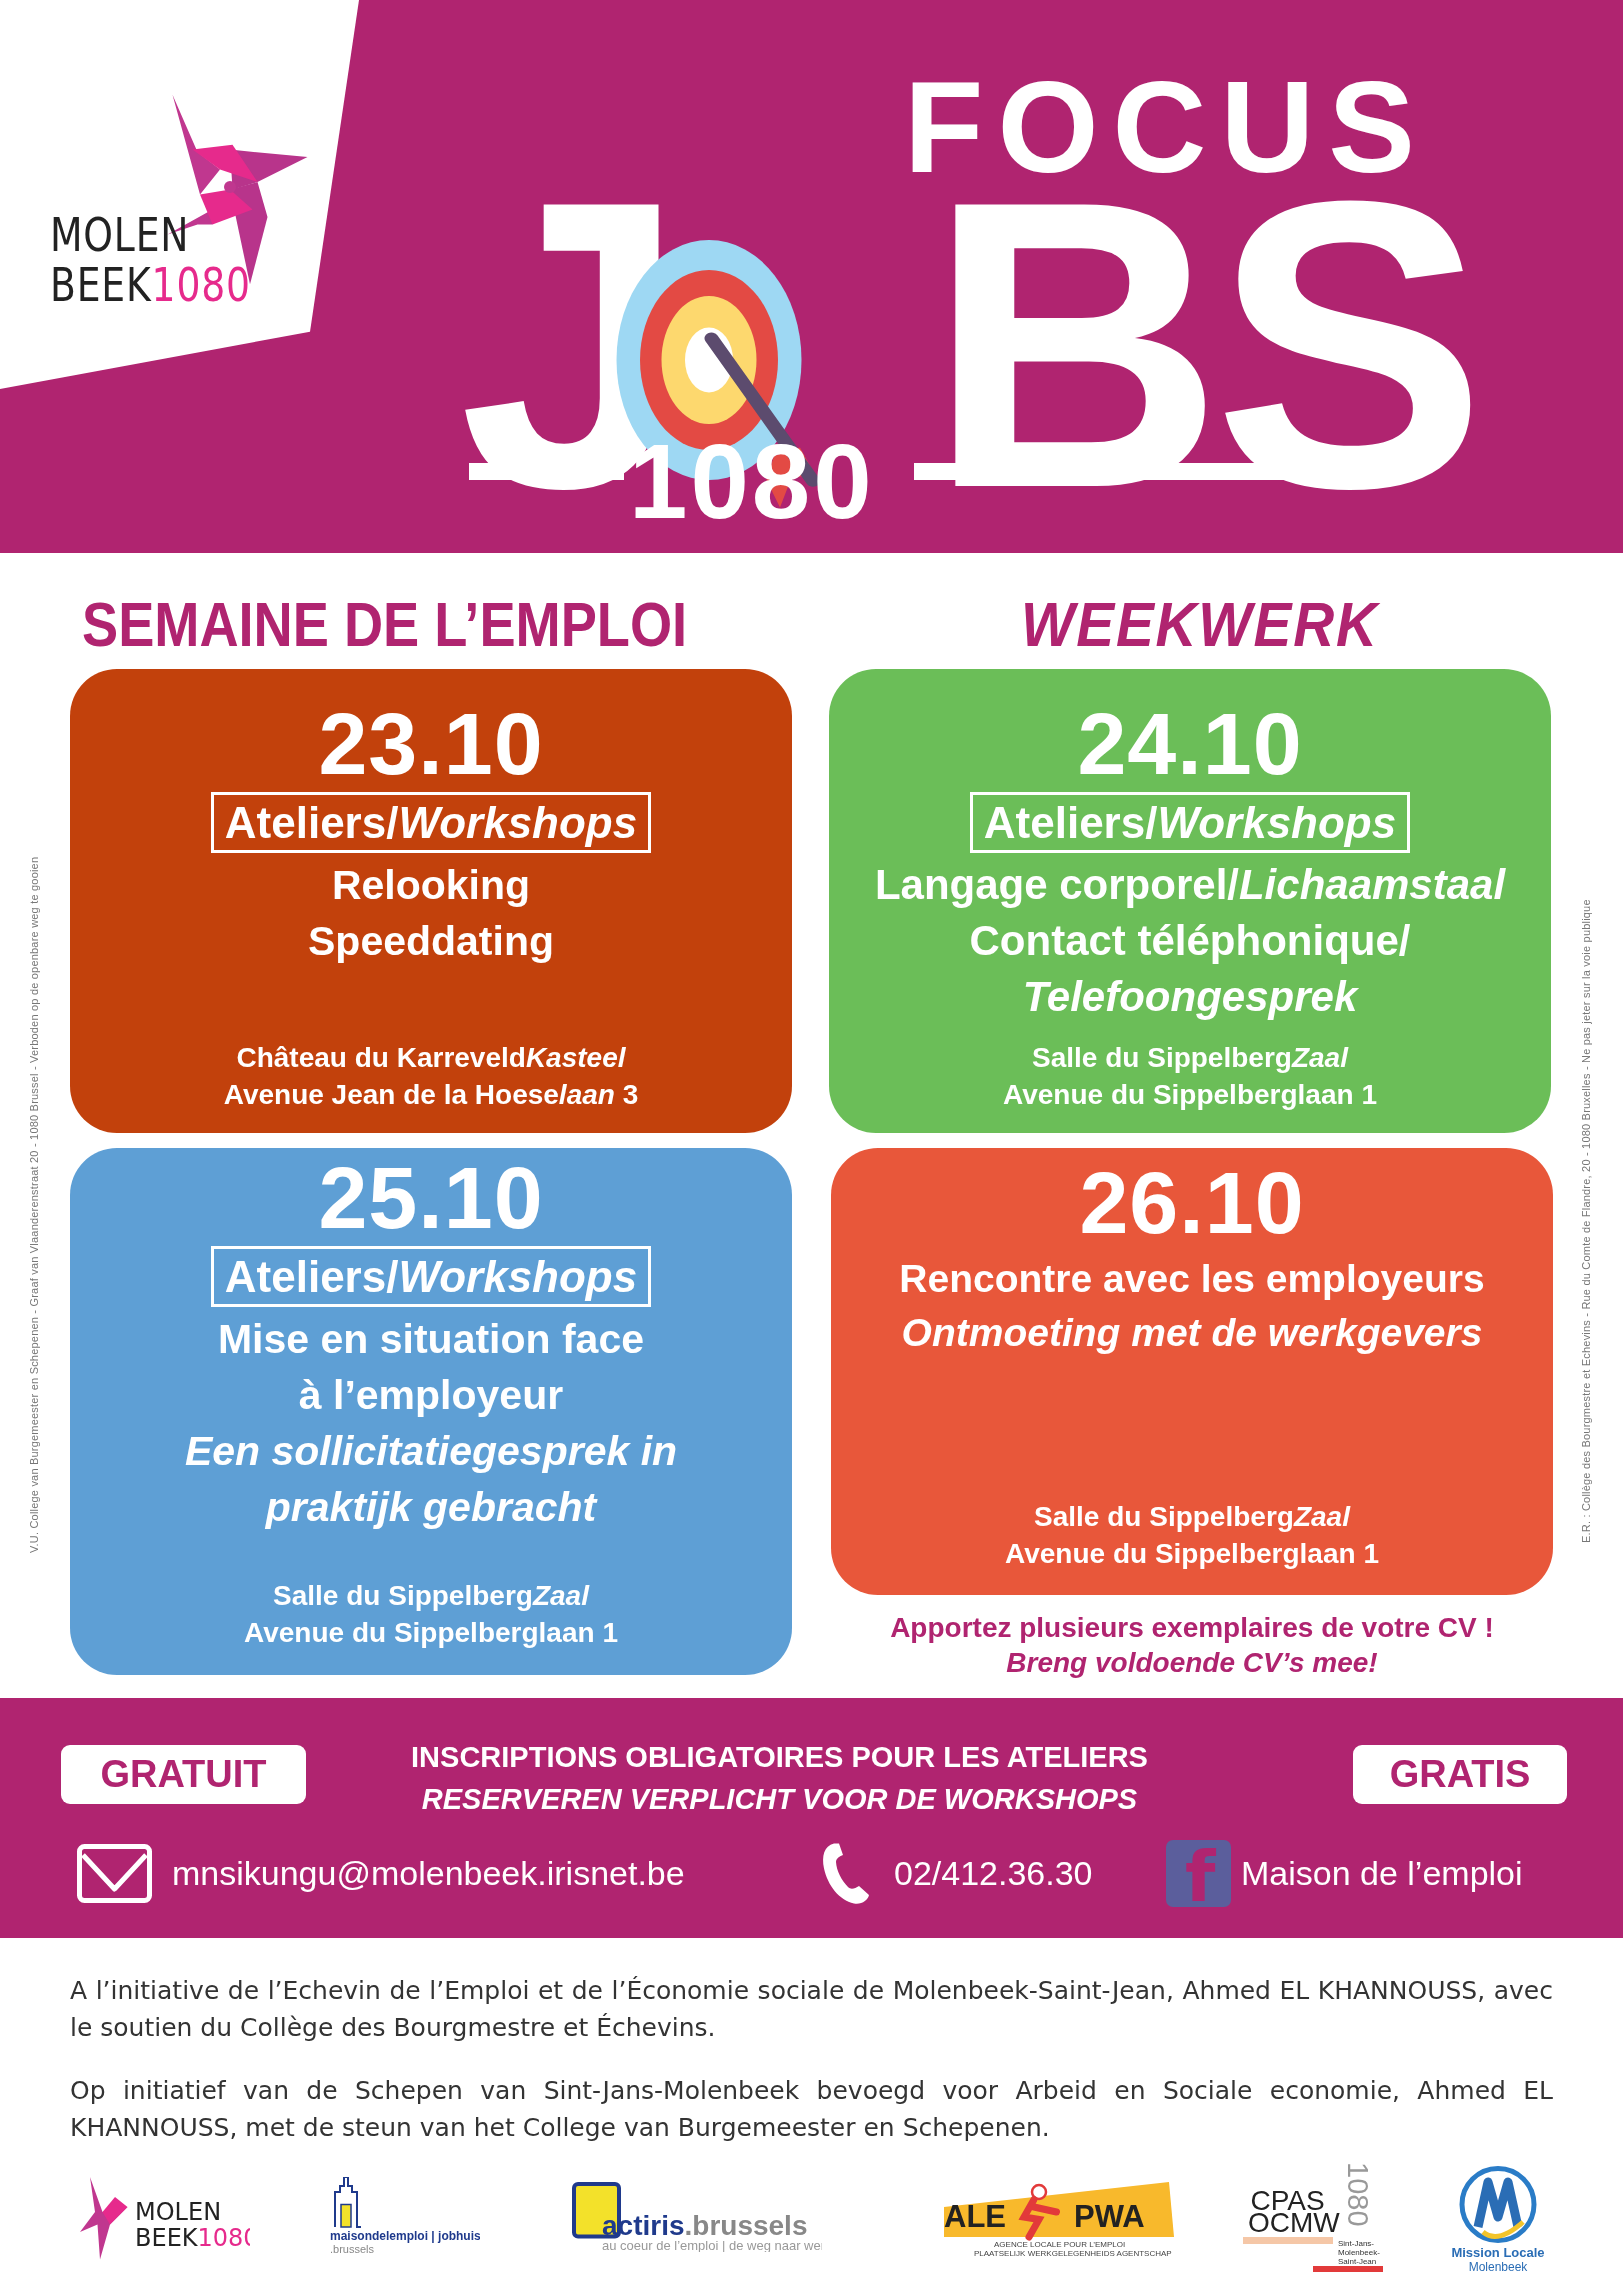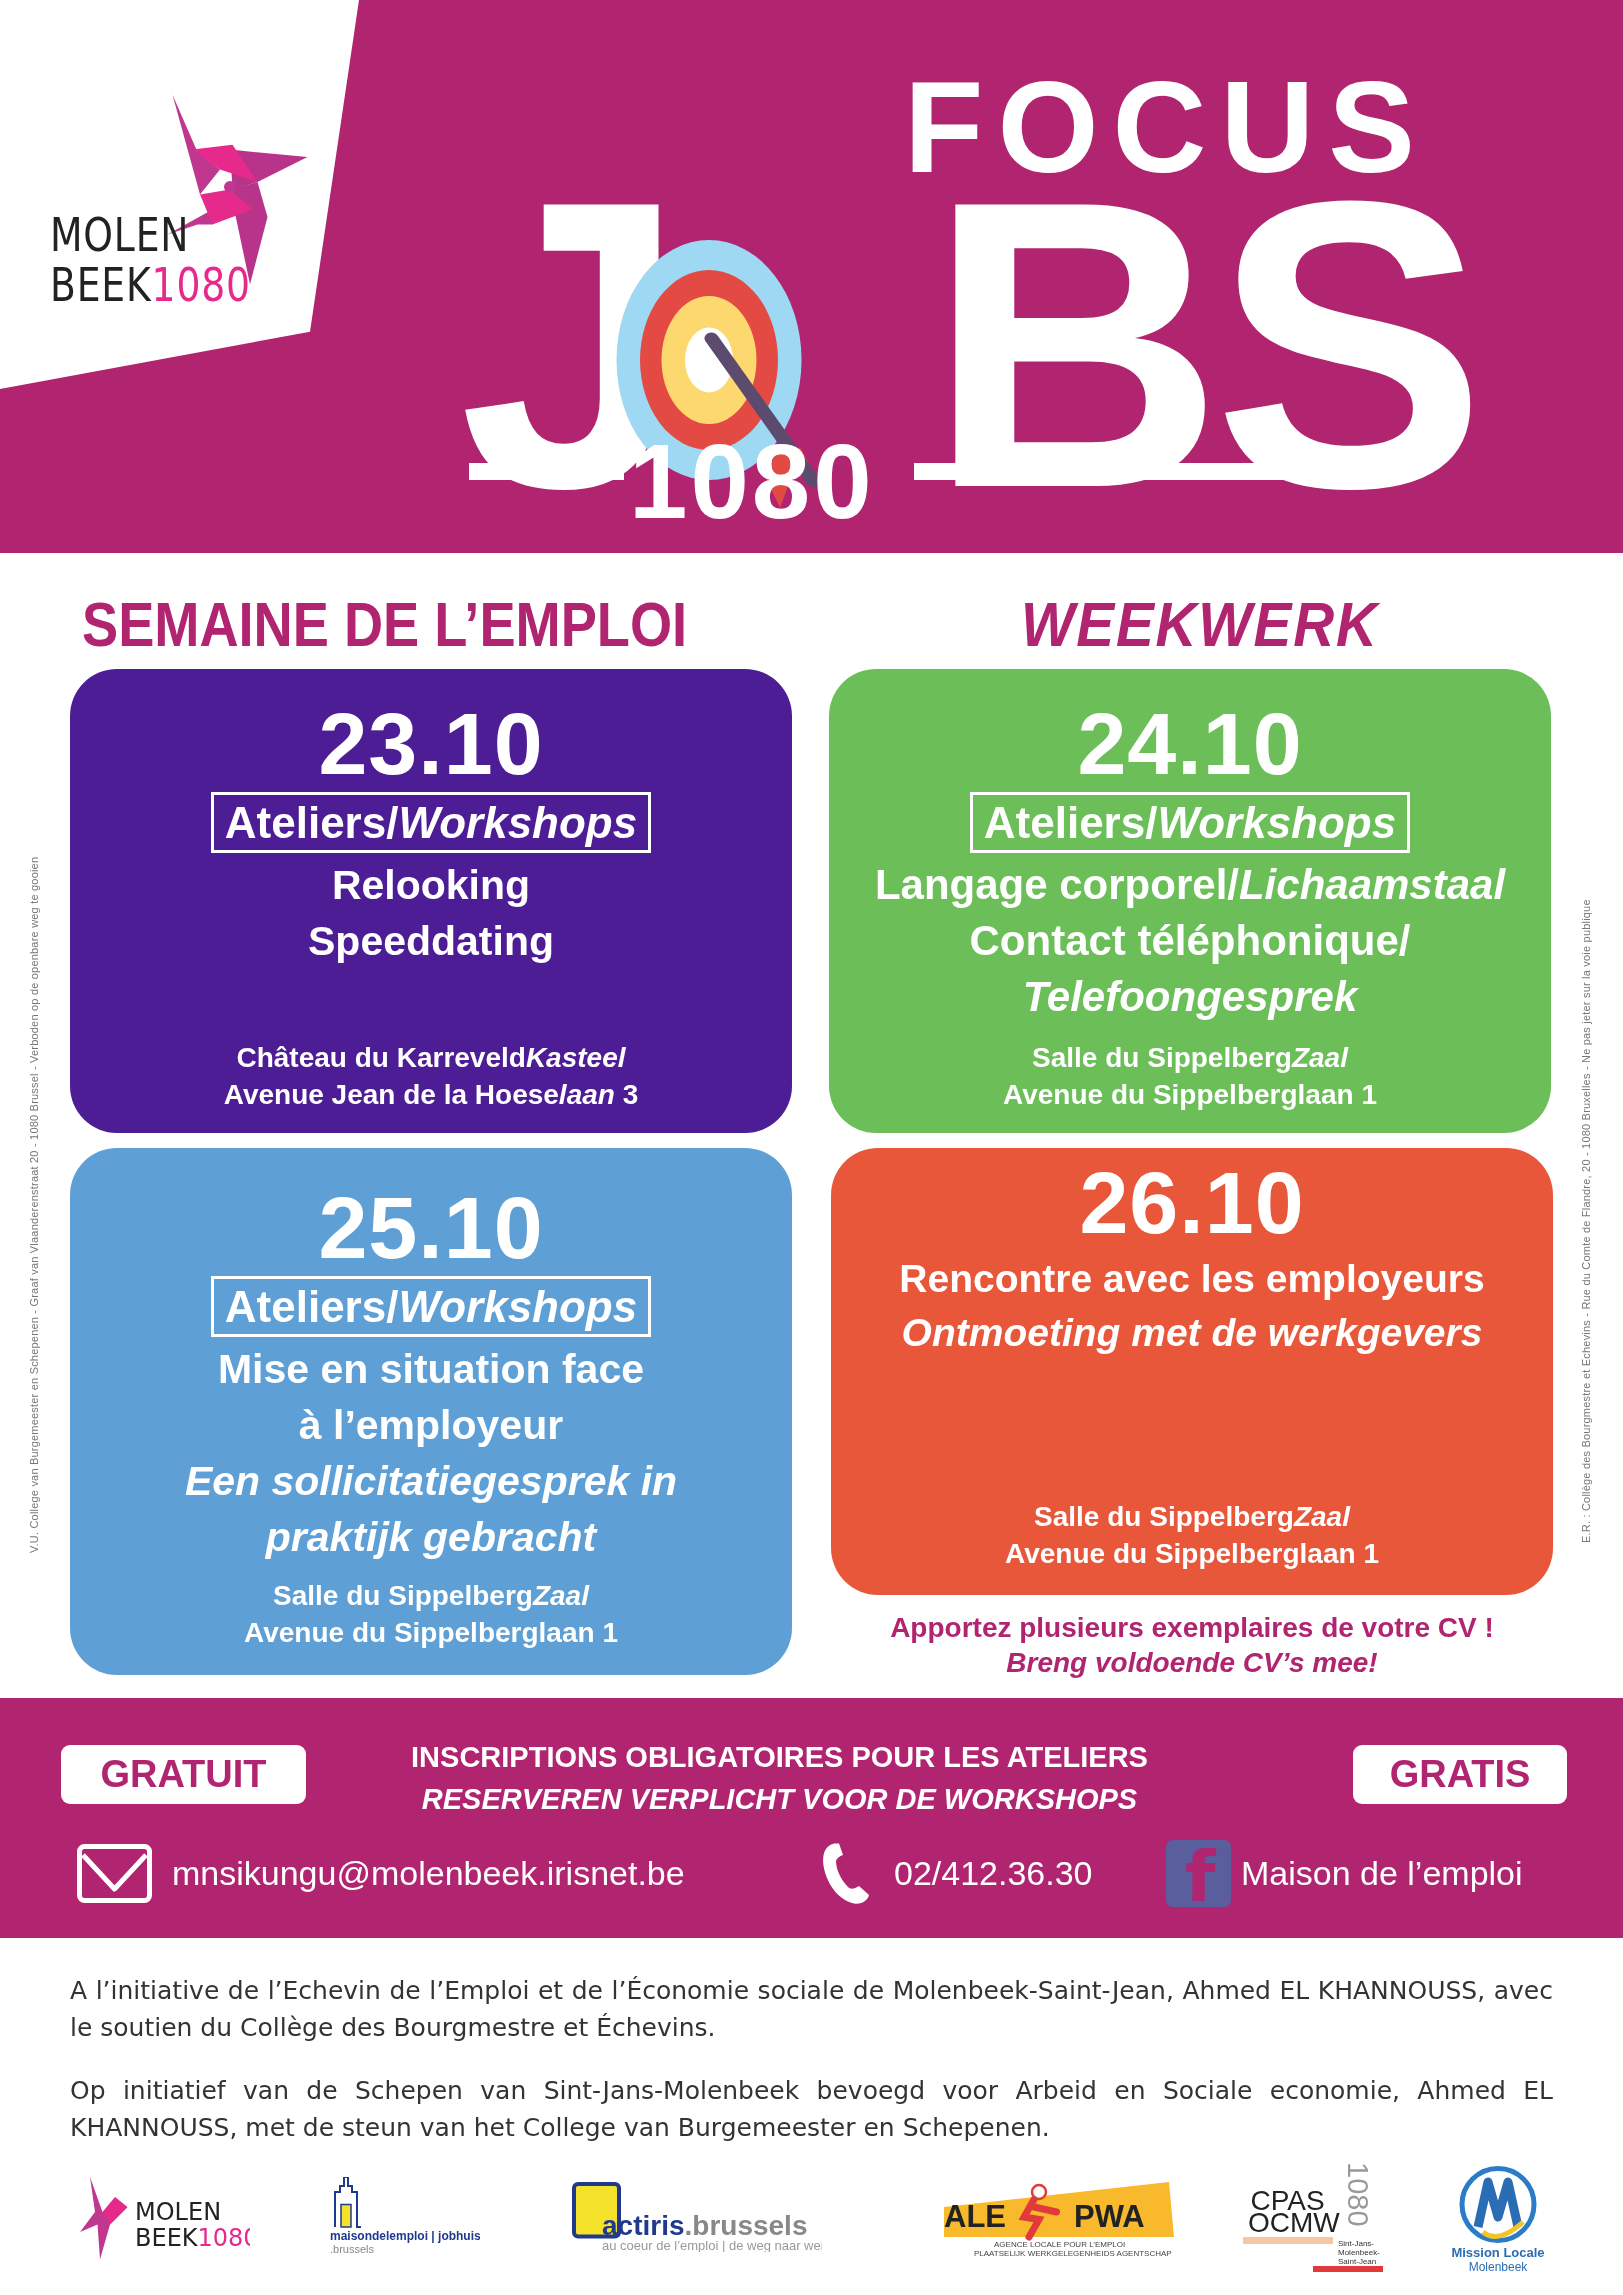--- a/index.html
+++ b/index.html
@@ -19,27 +19,27 @@
   .target { position: absolute; left: 155px; top: 105px; width: 260px; height: 280px; }
   .rule-left { position: absolute; left: 469px; top: 463px; width: 155px; height: 17px; background: #fff; }
   .rule-right { position: absolute; left: 914px; top: 463px; width: 439px; height: 17px; background: #fff; }
   .num-1080 { position: absolute; left: 629px; top: 429px; font-size: 105px; font-weight: bold; line-height: 105px; letter-spacing: 3px; color: #fff; }
 
   .section-heading { position: absolute; top: 589px; font-size: 63px; font-weight: bold; color: #B02470; line-height: 70px; white-space: nowrap; }
   .sh-left { left: 82px; transform: scaleX(0.86); transform-origin: left top; }
   .sh-right { left: 1021px; font-style: italic; letter-spacing: 2px; transform: scaleX(0.9); transform-origin: left top; }
 
   .card { position: absolute; border-radius: 47px; text-align: center; color: #fff; }
-  .card-purple { left: 70px; top: 669px; width: 722px; height: 464px; background: #4c1d95; }
+  .card-purple { left: 70px; top: 669px; width: 722px; height: 464px; background: #c2410c; }
   .card-green { left: 829px; top: 669px; width: 722px; height: 464px; background: #6BBE58; }
   .card-blue { left: 70px; top: 1148px; width: 722px; height: 527px; background: #5E9FD5; }
   .card-orange { left: 831px; top: 1148px; width: 722px; height: 447px; background: #E8573A; }
 
   .date { font-size: 88px; font-weight: bold; line-height: 90px; margin-top: 30px; letter-spacing: 1px; }
-  .card-blue .date { margin-top: 35px; }
+  .card-blue .date { margin-top: 5px; }
   .card-orange .date { margin-top: 10px; }
   .tag-box { display: inline-block; border: 3.5px solid #fff; padding: 0 11px; font-size: 44px; font-weight: bold; line-height: 55px; margin-top: 2.5px; }
   .tag-box i { font-style: italic; }
   .jobday-box { display: inline-block; border: 3.5px solid #fff; padding: 0 30px; font-size: 86px; font-weight: bold; line-height: 100px; margin-top: 37px; letter-spacing: 2px; }
   .lines { margin-top: 4px; font-size: 41px; font-weight: bold; line-height: 56px; }
   .lines .it { font-style: italic; }
   .lines-green { font-size: 42px; line-height: 56px; }
   .lines-orange { font-size: 39px; line-height: 54px; margin-top: 4px; }
   .venue { position: absolute; left: 0; right: 0; font-size: 28px; font-weight: bold; line-height: 37px; }
   .venue i { font-style: italic; }

